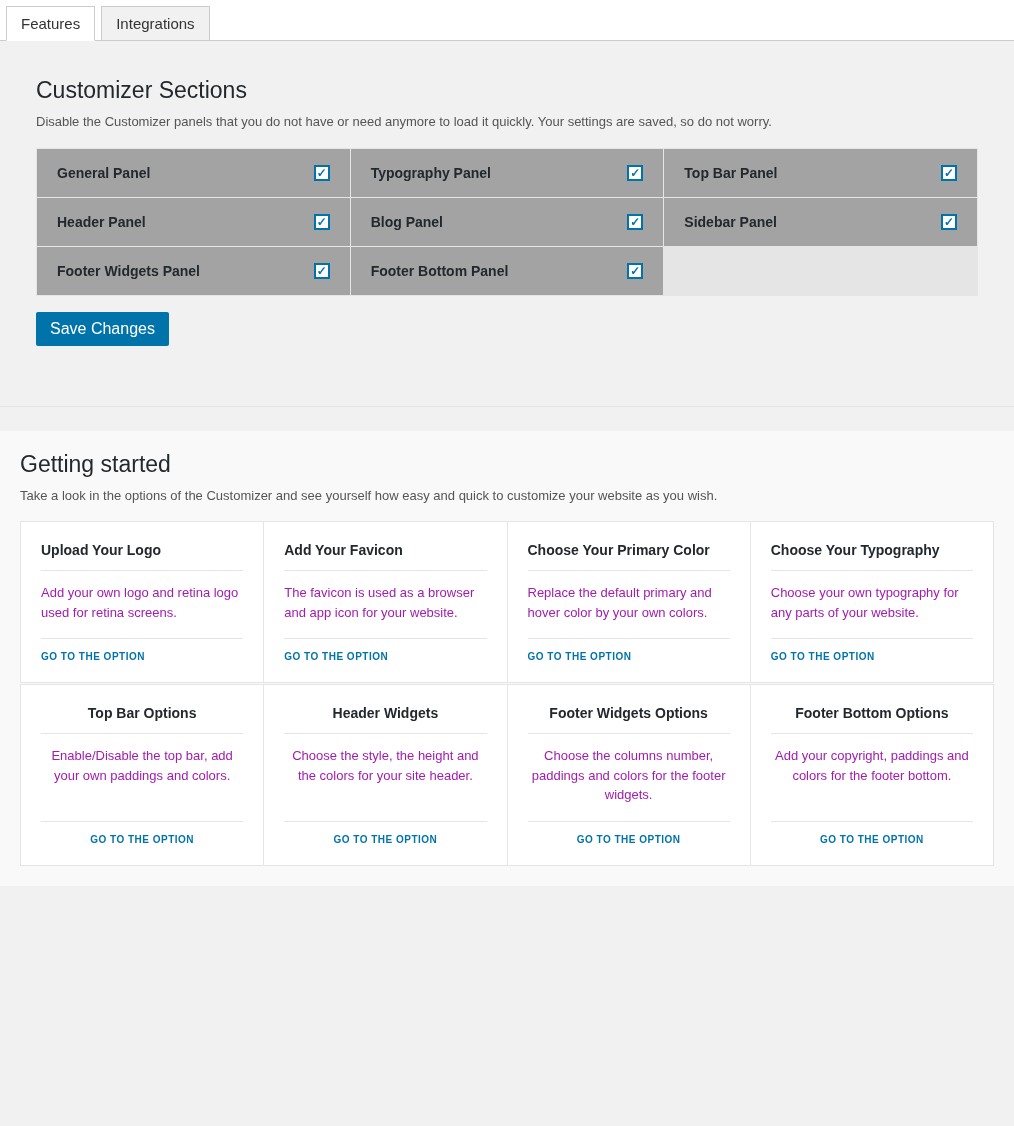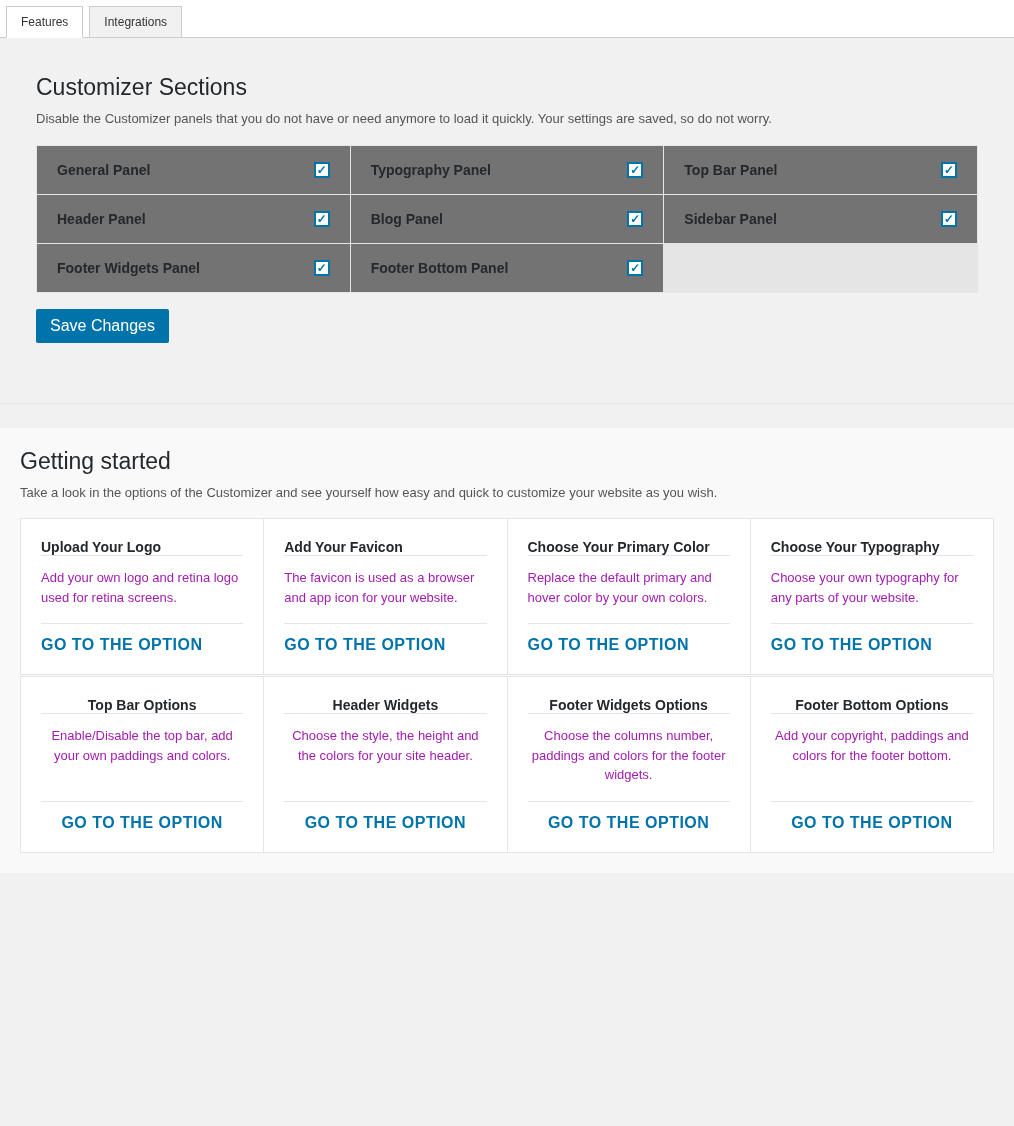--- a/index.html
+++ b/index.html
@@ -1,43 +1,43 @@
 <!DOCTYPE html>
 <html><head>
   <meta charset="utf-8">
   <style>
     * { box-sizing: border-box; margin: 0; padding: 0; }
     body { font-family: -apple-system, BlinkMacSystemFont, "Segoe UI", Arial, sans-serif; background: #f1f1f1; color: #333; font-size: 14px; }
     
     .tabs-bar { background: #fff; border-bottom: 1px solid #ccc; padding: 0; display: flex; }
-    .tab { padding: 8px 14px; border: 1px solid #ccc; border-bottom: none; cursor: pointer; background: #f1f1f1; font-size: 12px; margin-top: 6px; margin-left: 6px; }
+    .tab { padding: 8px 14px; border: 1px solid #ccc; border-bottom: none; cursor: pointer; background: #f1f1f1; font-size: 15px; margin-top: 6px; margin-left: 6px; }
     .tab.active { background: #fff; border-bottom: 1px solid #fff; margin-bottom: -1px; }
     
     .main-content { padding: 36px; }
     
     .section-title { font-size: 23px; font-weight: 400; color: #23282d; margin-bottom: 8px; }
     .section-desc { color: #555; font-size: 13px; margin-bottom: 16px; line-height: 1.5; }
     
     .panels-grid { display: grid; grid-template-columns: repeat(3, 1fr); border: 1px solid #e5e5e5; background: #e5e5e5; gap: 1px; }
-    .panel-item { background: #737373; padding: 16px 20px; display: flex; align-items: center; justify-content: space-between; }
+    .panel-item { background: #a3a3a3; padding: 16px 20px; display: flex; align-items: center; justify-content: space-between; }
     .panel-label { font-size: 14px; font-weight: 600; color: #23282d; }
     .panel-checkbox { width: 16px; height: 16px; border: 2px solid #0073aa; background: #fff; display: flex; align-items: center; justify-content: center; flex-shrink: 0; }
     .panel-checkbox.checked::after { content: '✓'; color: #0073aa; font-size: 12px; font-weight: bold; }
     
     .save-btn { background: #0073aa; color: #fff; border: none; padding: 8px 14px; font-size: 16px; cursor: pointer; margin-top: 16px; border-radius: 2px; }
     
     .divider { height: 1px; background: #e5e5e5; margin: 24px 0; }
     
     .getting-started-section { padding: 20px; background: #f9f9f9; }
     
     .cards-grid { display: grid; grid-template-columns: repeat(4, 1fr); gap: 1px; background: #e5e5e5; border: 1px solid #e5e5e5; margin-top: 16px; }
     .card { background: #fff; padding: 20px; display: flex; flex-direction: column; }
-    .card-title { font-size: 14px; font-weight: 700; color: #23282d; margin-bottom: 12px; padding-bottom: 0; border-bottom: 1px solid #e5e5e5; }
+    .card-title { font-size: 14px; font-weight: 700; color: #23282d; margin-bottom: 12px; padding-bottom: 12px; border-bottom: 1px solid #e5e5e5; }
     .card-desc { font-size: 13px; color: #a21caf; line-height: 1.5; flex-grow: 1; margin-bottom: 16px; }
-    .card-link { font-size: 16px; font-weight: 700; color: #0073aa; text-transform: uppercase; text-decoration: none; letter-spacing: 0.5px; padding-top: 12px; border-top: 1px solid #e5e5e5; display: block; }
+    .card-link { font-size: 10px; font-weight: 700; color: #0073aa; text-transform: uppercase; text-decoration: none; letter-spacing: 0.5px; padding-top: 12px; border-top: 1px solid #e5e5e5; display: block; }
   </style>
 </head>
 <body>
 
 <div class="tabs-bar">
   <div class="tab active">
     <span>Features</span>
   </div>
   <div class="tab">
     <span>Integrations</span>

